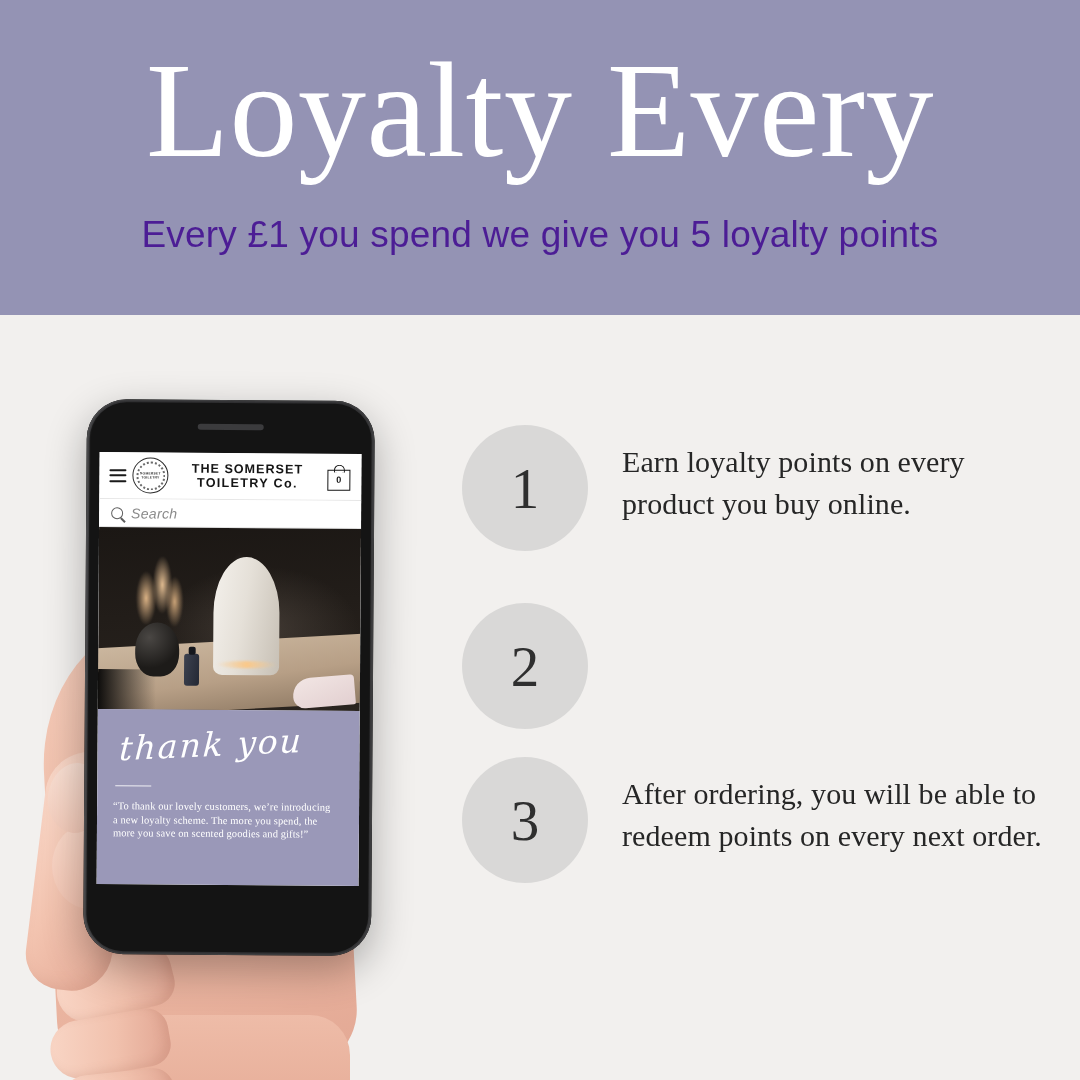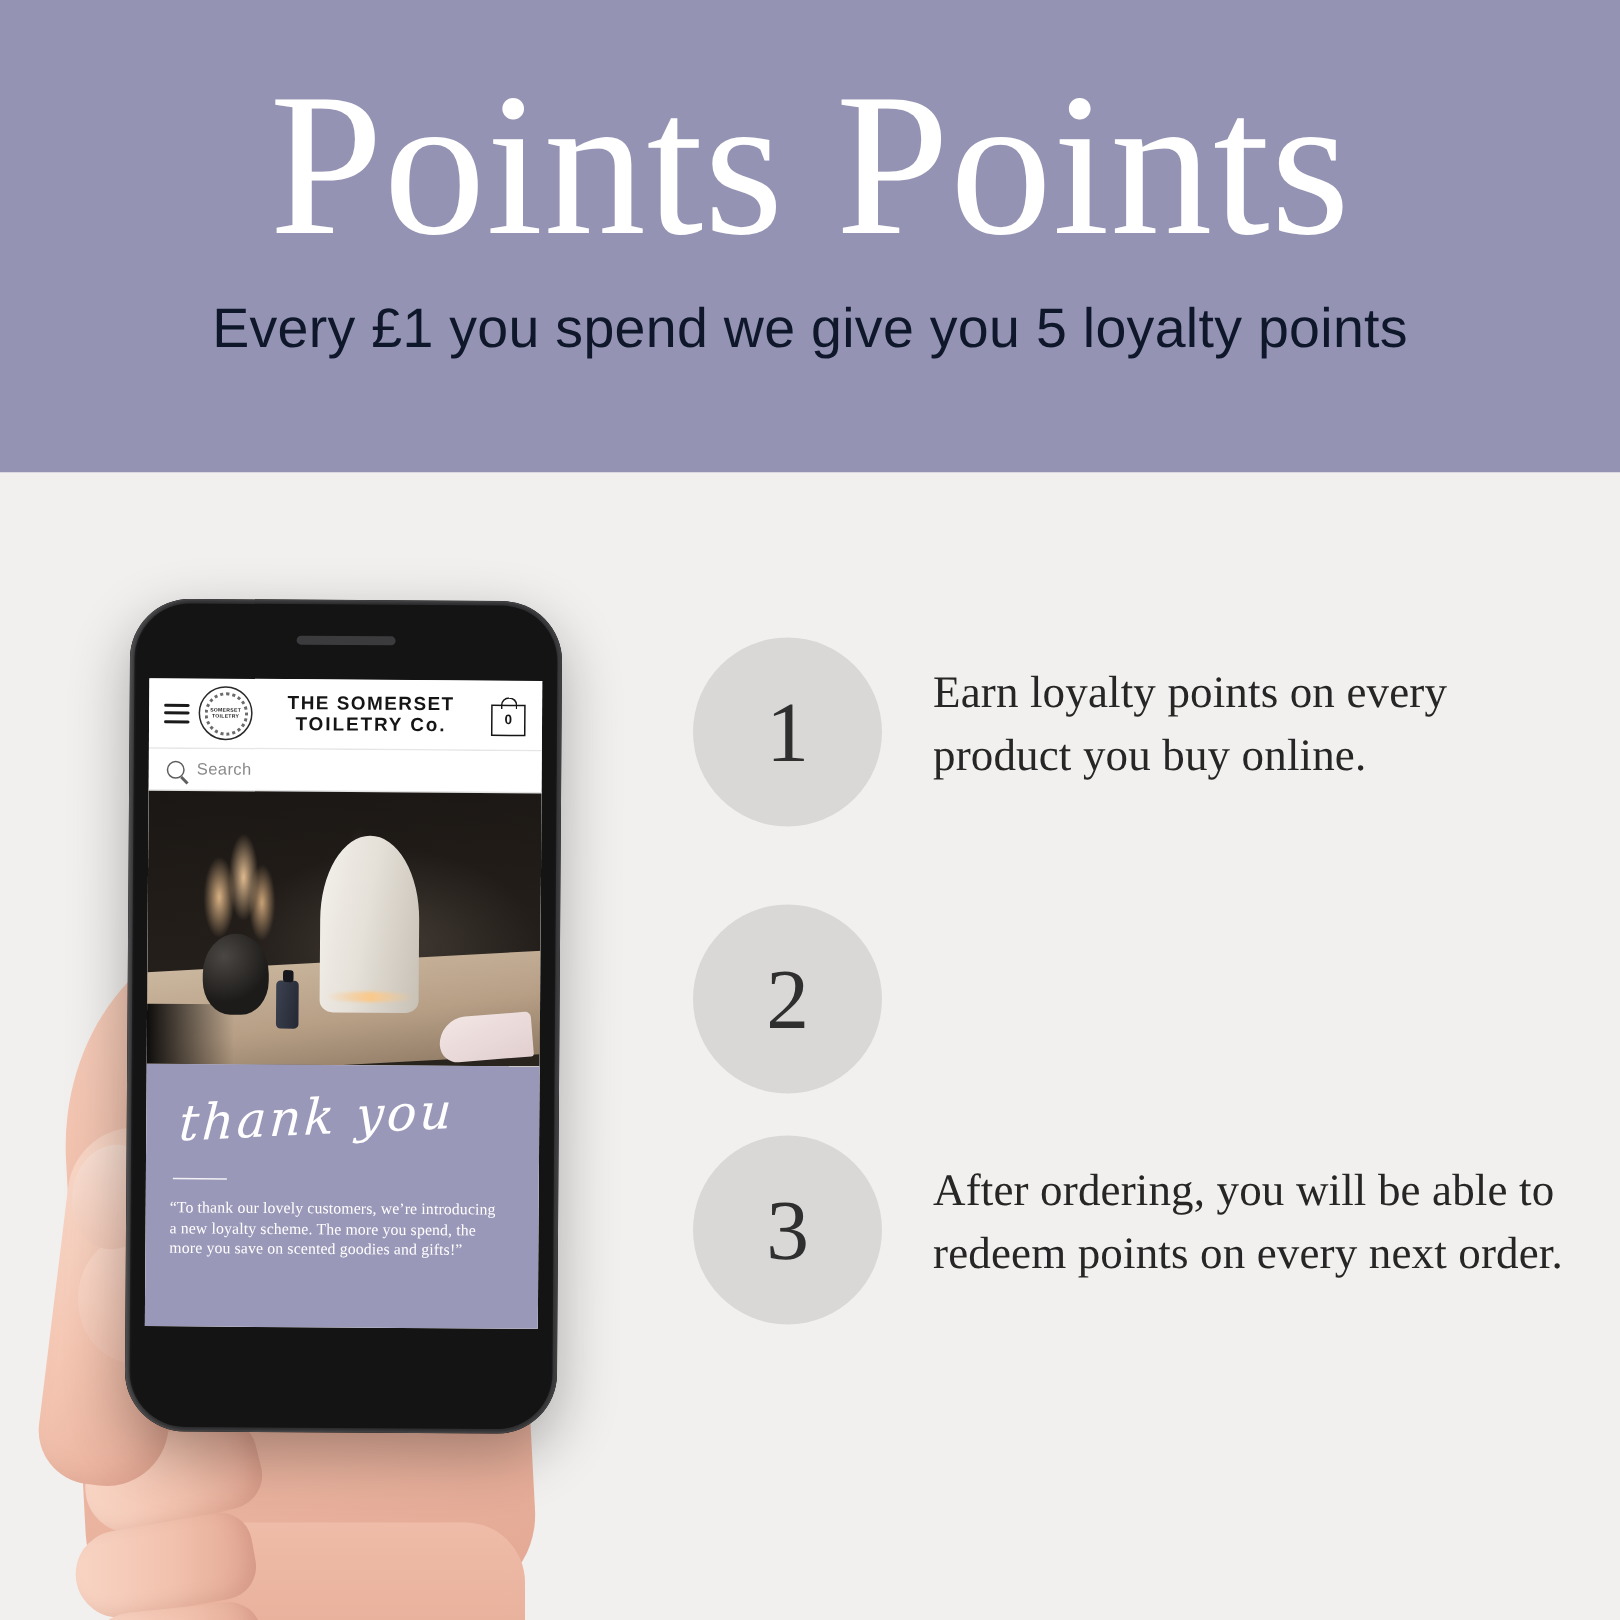--- a/index.html
+++ b/index.html
@@ -37,22 +37,22 @@
     color: #ffffff;
     letter-spacing: 0.5px;
     margin-top: 42px;
     white-space: nowrap;
   }
 
   .page-subtitle {
     font-family: "Liberation Sans", sans-serif;
     font-weight: 400;
     font-size: 37px;
-    color: #0f172a;
-    margin-top: 20px;
+    color: #4c1d95;
+    margin-top: 36px;
     letter-spacing: 0.2px;
     white-space: nowrap;
   }
 
   
   .lower {
     position: absolute;
     left: 0; top: 315px;
     width: 1080px;
     height: 765px;
@@ -240,21 +240,21 @@
     position: relative;
   }
   .search-icon::after {
     content: "";
     position: absolute; right: -4px; bottom: -3px;
     width: 6px; height: 1.5px;
     background: #5e5e5e;
     transform: rotate(45deg);
   }
   .search-ph {
-    font-size: 11px; 
+    font-size: 14px; font-style: italic;
     color: #8a8a8a; letter-spacing: .3px; text-align: center;
   }
 
   
   .hero-photo {
     position: relative;
     height: 182px;
     background:
       radial-gradient(ellipse 60% 55% at 62% 55%, rgba(90,80,72,0.55) 0%, rgba(28,24,22,0) 62%),
       linear-gradient(175deg, #1b1714 0%, #221d19 45%, #2a241f 100%);
@@ -396,21 +396,21 @@
     letter-spacing: .1px;
     max-width: 430px;
   }
   .step.s1 { margin-bottom: 52px; }
   .step.s2 { margin-bottom: 28px; }
 </style>
 </head>
 <body>
 
 <div class="header-band">
-  <h1 class="page-title">Points Points</h1>
+  <h1 class="page-title">Loyalty Every</h1>
   <p class="page-subtitle">Every £1 you spend we give you 5 loyalty points</p>
 </div>
 
 <div class="lower">
 
   <div class="phone-scene">
 
     <div class="hand">
       <div class="palm"></div>
       <div class="wrist"></div>

